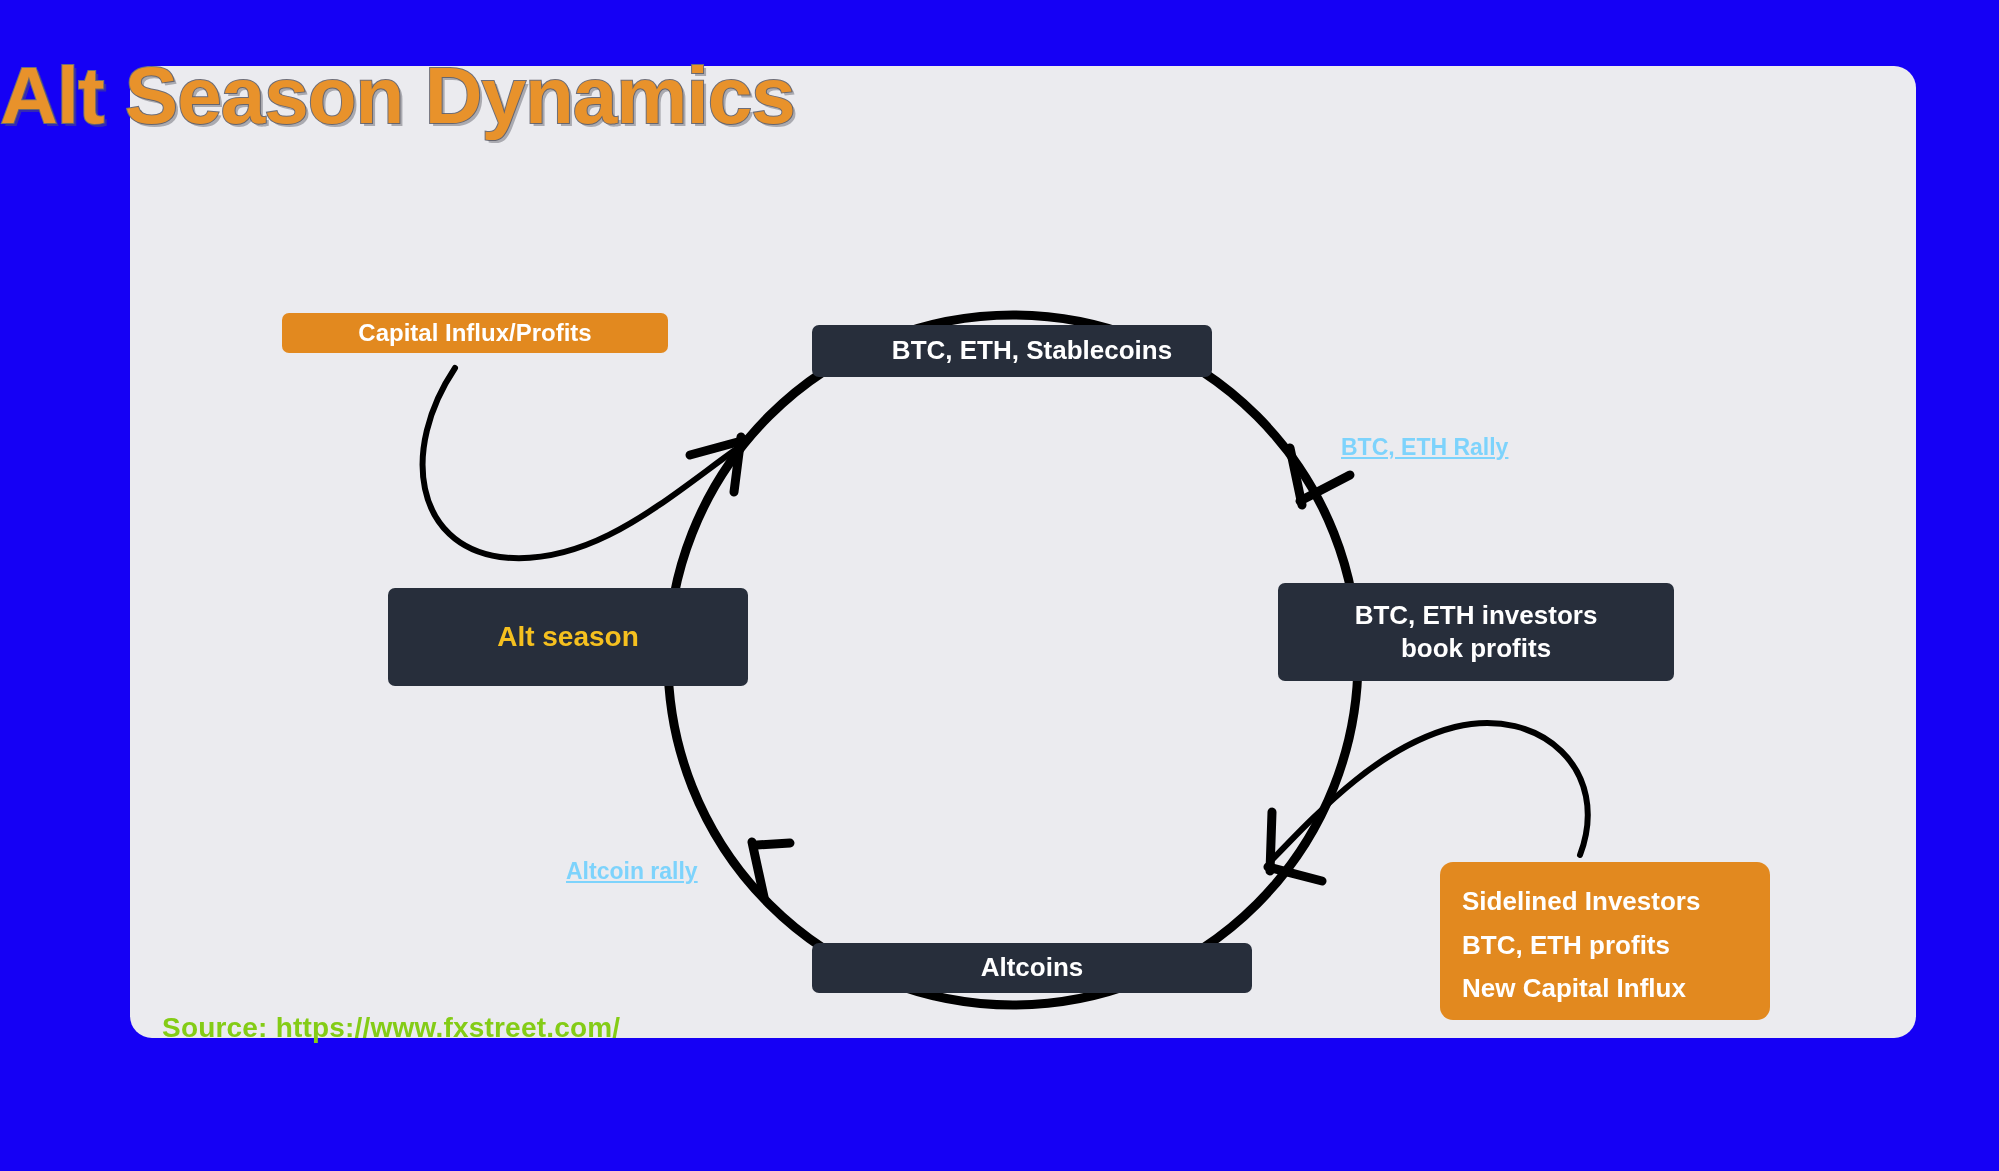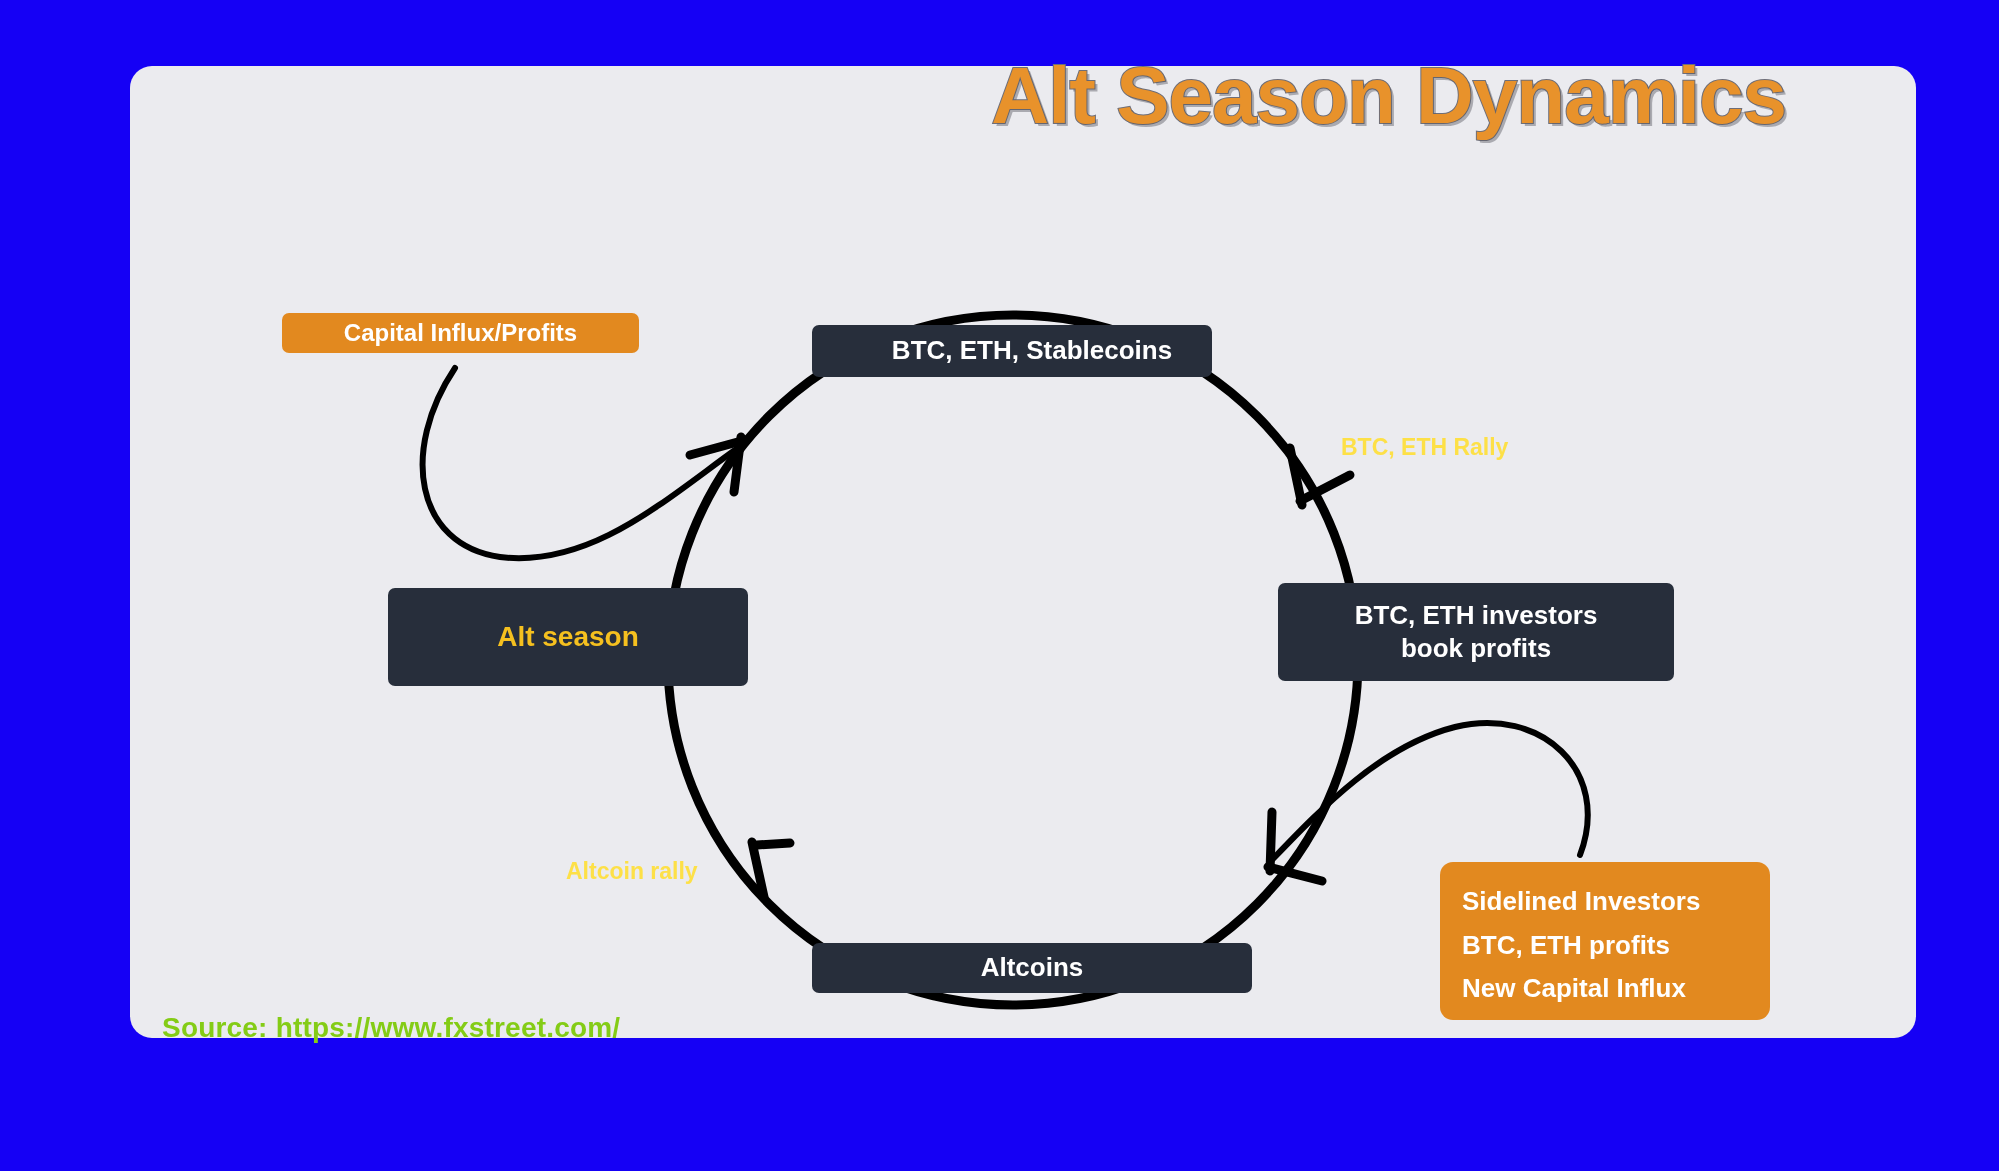--- a/index.html
+++ b/index.html
@@ -14,21 +14,21 @@
     position:absolute;
     left:130px; top:66px;
     width:1786px; height:972px;
     background:#EBEBEF;
     border-radius:22px;
   }
   #title{
     position:absolute;
     left:0; top:50px;
     width:1786px;
-    text-align:right;
+    text-align:left;
     font-size:80px;
     font-weight:bold;
     color:#E8922B;
     letter-spacing:-1px;
     -webkit-text-stroke:2px #6e6e78;
     paint-order:stroke fill;
     text-shadow:3px 3px 0 rgba(90,90,100,.45);
   }
   .diagram{
     position:absolute; left:0; top:0;
@@ -67,40 +67,41 @@
     font-size:26px;
   }
   #box-left{
     left:388px; top:588px;
     width:360px; height:98px;
     font-size:28px;
     color:#F5C01F;
   }
   #label-capital{
     left:282px; top:313px;
-    width:357px; height:40px;
+    width:386px; height:40px;
     font-size:24px;
     padding:0 14px;
   }
   #label-sidelined{
     left:1440px; top:862px;
     width:330px; height:158px;
     font-size:26px;
     display:block;
     padding:18px 20px 0 22px;
     text-align:left;
     line-height:1.68;
     border-radius:13px;
   }
   .plain-label{
     position:absolute;
-    color:#fde047;
+    color:#7dd3fc;
     font-weight:bold;
     font-size:23px;
     white-space:nowrap;
+    text-decoration:underline;
   }
   #label-rally{ left:1341px; top:434px; }
   #label-altcoin{ left:566px; top:858px; }
   #source{
     position:absolute;
     left:162px; top:1012px;
     color:#84cc16;
     font-size:28px;
     font-weight:bold;
     letter-spacing:.2px;

